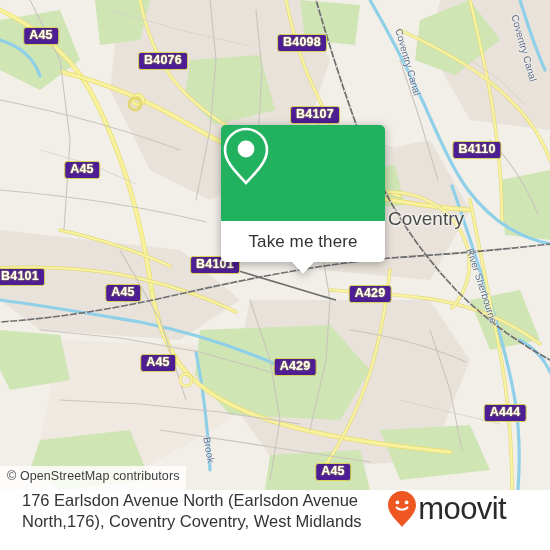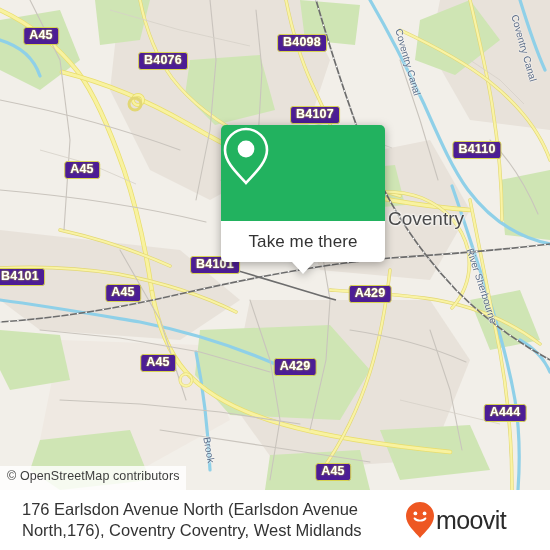--- a/index.html
+++ b/index.html
@@ -75,31 +75,31 @@
     position:absolute;left:50%;top:137px;
     width:0;height:0;margin-left:-11px;
     border-left:11px solid transparent;
     border-right:11px solid transparent;
     border-top:12px solid #ffffff;
   }
 
   
   #footer{
     position:absolute;left:0;top:490px;width:522px;height:60px;
-    background:#ffffff;display:flex;align-items:center;
+    background:#ffffff;display:flex;align-items:flex-start;
   }
   #footer-text{
     flex:1;padding-left:22px;padding-right:6px;
     font-size:16.5px;line-height:21px;color:#333333;
   }
   #brand{
     display:flex;align-items:center;padding-right:16px;
   }
   #brand-word{
-    font-size:25px;color:#2b2b2b;letter-spacing:-.6px;
+    font-size:31px;color:#2b2b2b;letter-spacing:-.6px;
     font-weight:normal;margin-left:1px;
   }
 </style>
 </head>
 <body>
 
 <div id="app">
 
   <div id="map">
 

